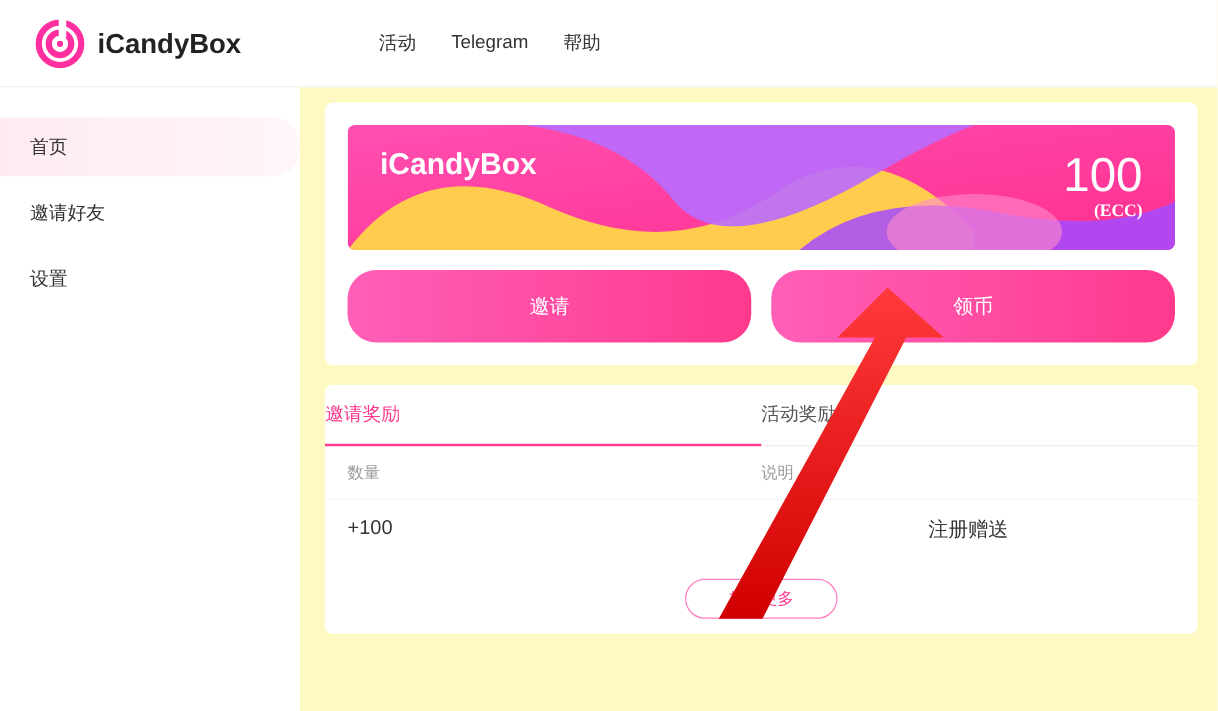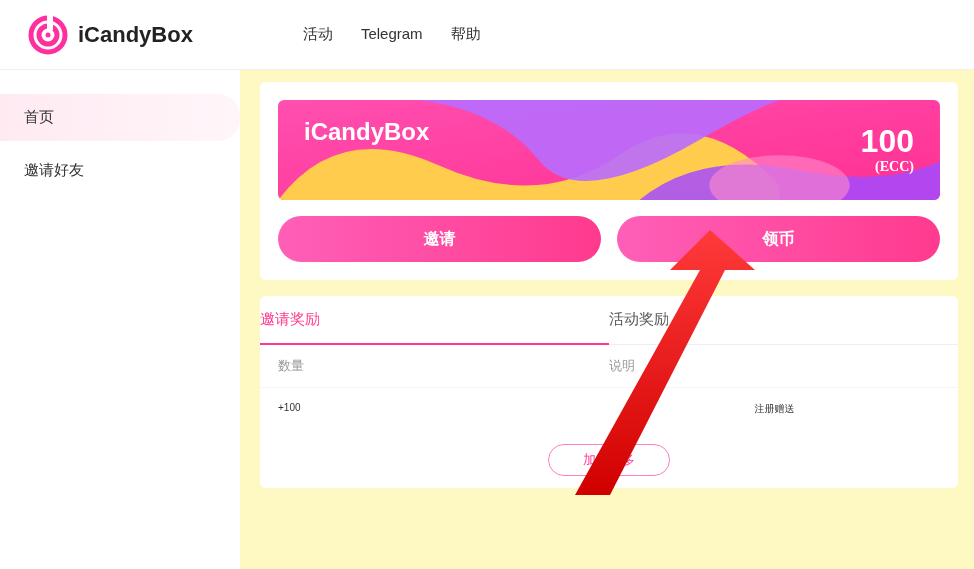--- a/index.html
+++ b/index.html
@@ -19,34 +19,34 @@
 .sidebar-item.active { background: linear-gradient(90deg, #ffeaf2 0%, #fff6fa 100%); color: #333; }
 
 .main { flex: 1; padding: 12px 16px 0 20px; overflow-y: auto; }
 
 .card { background: #fff; border-radius: 6px; padding: 18px; margin-bottom: 16px; }
 
 .banner { height: 100px; border-radius: 6px; position: relative; overflow: hidden; display: flex; align-items: center; justify-content: space-between; padding: 0 26px; color: #fff; }
 .banner-bg { position: absolute; inset: 0; z-index: 0; }
 .banner-content-left { position: relative; z-index: 1; font-size: 24px; font-weight: 700; align-self: flex-start; margin-top: 18px; }
 .banner-content-right { position: relative; z-index: 1; text-align: right; }
-.banner-amount { font-size: 32px; font-weight: 700; line-height: 1; }
+.banner-amount { font-size: 38px; font-weight: 400; line-height: 1; }
 .banner-unit { font-size: 14px; font-weight: 600; margin-top: 2px; font-family: Liberation Serif, serif; }
 
 .btn-row { display: flex; gap: 16px; margin-top: 16px; }
-.pill-btn { flex: 1; height: 46px; border: none; border-radius: 23px; color: #fff; font-size: 16px; font-weight: 700; cursor: pointer; background: linear-gradient(90deg, #ff5fb8 0%, #ff3a8e 100%); }
+.pill-btn { flex: 1; height: 58px; border: none; border-radius: 23px; color: #fff; font-size: 16px; font-weight: 400; cursor: pointer; background: linear-gradient(90deg, #ff5fb8 0%, #ff3a8e 100%); }
 
 .tabs { display: flex; }
 .tab { flex: 1; padding: 14px 0; font-size: 15px; cursor: pointer; color: #555; border-bottom: 1px solid #eee; }
 .tab.active { color: #ff3a8e; border-bottom: 2px solid #ff3a8e; }
 
 .table-head { display: flex; padding: 12px 18px; font-size: 13px; color: #999; }
 .table-head .col-l { flex: 1; }
 .table-head .col-r { flex: 1; }
-.table-row { display: flex; padding: 14px 18px; font-size: 10px; color: #333; border-top: 1px solid #f5f5f5; }
+.table-row { display: flex; padding: 14px 18px; font-size: 16px; color: #333; border-top: 1px solid #f5f5f5; }
 .table-row .col-l { flex: 1; }
 .table-row .col-r { flex: 1; text-align: center; }
 
 .load-more-wrap { display: flex; justify-content: center; padding: 14px 0 4px; }
 .load-more { border: 1px solid #ff7fc0; color: #ff3a8e; background: #fff; font-size: 13px; padding: 6px 34px; border-radius: 18px; cursor: pointer; }
 
 .arrow-overlay { position: absolute; left: 540px; top: 200px; pointer-events: none; z-index: 50; }
 </style>
 </head>
 <body>
@@ -68,20 +68,21 @@
     <span class="top-nav-item">活动</span>
     <span class="top-nav-item">Telegram</span>
     <span class="top-nav-item">帮助</span>
   </nav>
 </div>
 
 <div class="body-wrap">
   <aside class="sidebar">
     <div class="sidebar-item active">首页</div>
     <div class="sidebar-item">邀请好友</div>
+    <div class="sidebar-item">设置</div>
   </aside>
 
   <main class="main">
 
     <div class="card">
       <div class="banner">
         <svg class="banner-bg" viewBox="0 0 660 100" preserveAspectRatio="none">
           <defs>
             <linearGradient id="g1" x1="0" y1="0" x2="1" y2="1">
               <stop offset="0" stop-color="#ff4fb0"></stop>

